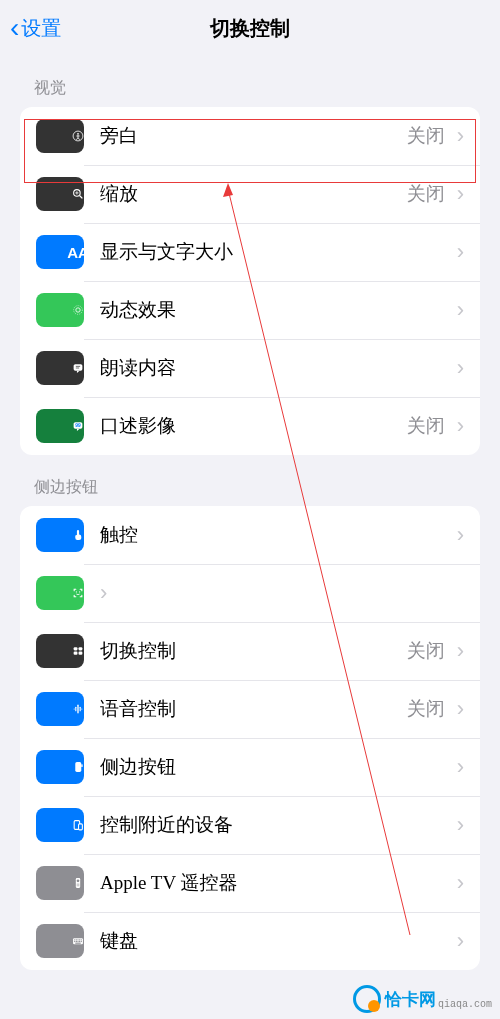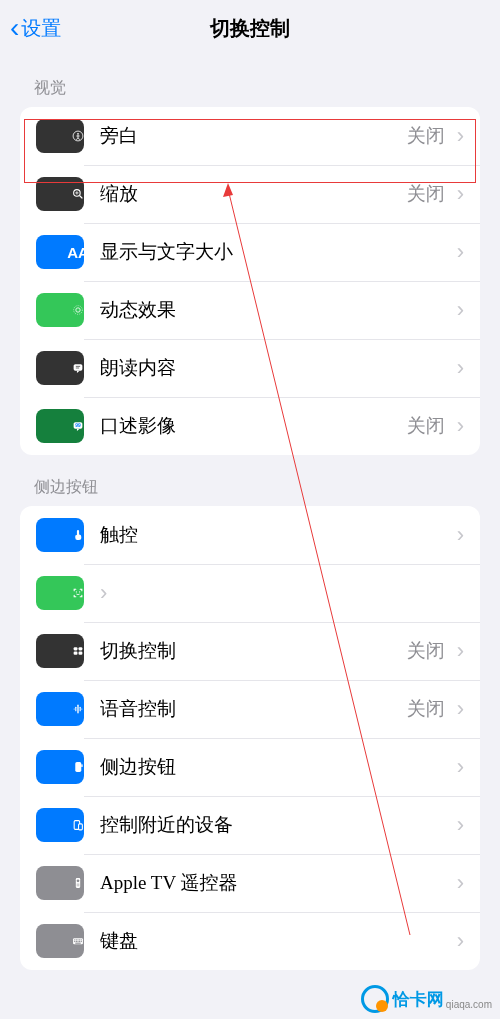--- a/index.html
+++ b/index.html
@@ -124,21 +124,21 @@
     }
     .wm-logo::after {
       content: "";
       position: absolute;
       right: -2px; bottom: -2px;
       width: 12px; height: 12px;
       background: #ff9500;
       border-radius: 50%;
     }
     .wm-cn { font-size: 17px; font-weight: 700; color: #0099e5; }
-    .wm-site { font-size: 10px; color: #888; margin-left: 2px; margin-top: 10px; }
+    .wm-site { font-size: 10px; color: #888; margin-left: 2px; margin-top: 10px; font-family: Liberation Mono, monospace; }
   </style>
 </head>
 <body>
 
 <div class="nav">
   <div class="back">
     <span class="back-chevron">‹</span>
     <span>设置</span>
   </div>
   <div class="nav-title">切换控制</div>

